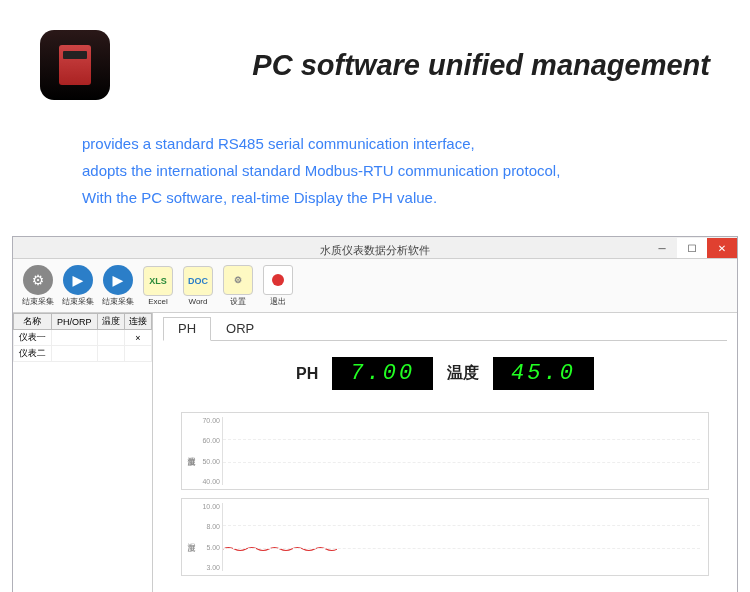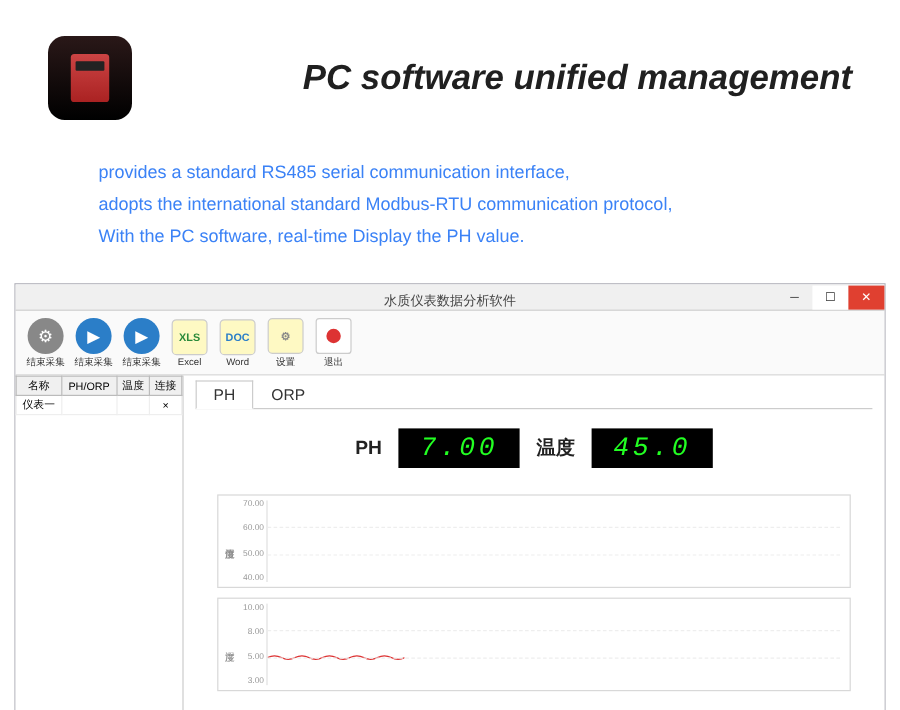--- a/index.html
+++ b/index.html
@@ -127,20 +127,26 @@
           <th>PH/ORP</th>
           <th>温度</th>
           <th>连接</th>
         </tr>
         <tr>
           <td>仪表一</td>
           <td></td>
           <td></td>
           <td>×</td>
         </tr>
+        <tr>
+          <td>仪表二</td>
+          <td></td>
+          <td></td>
+          <td></td>
+        </tr>
       </tbody>
         </table>
     </div>
 
     <div class="main-panel">
       <div class="tabs">
         <div class="tab active">PH</div>
         <div class="tab">ORP</div>
       </div>
 

